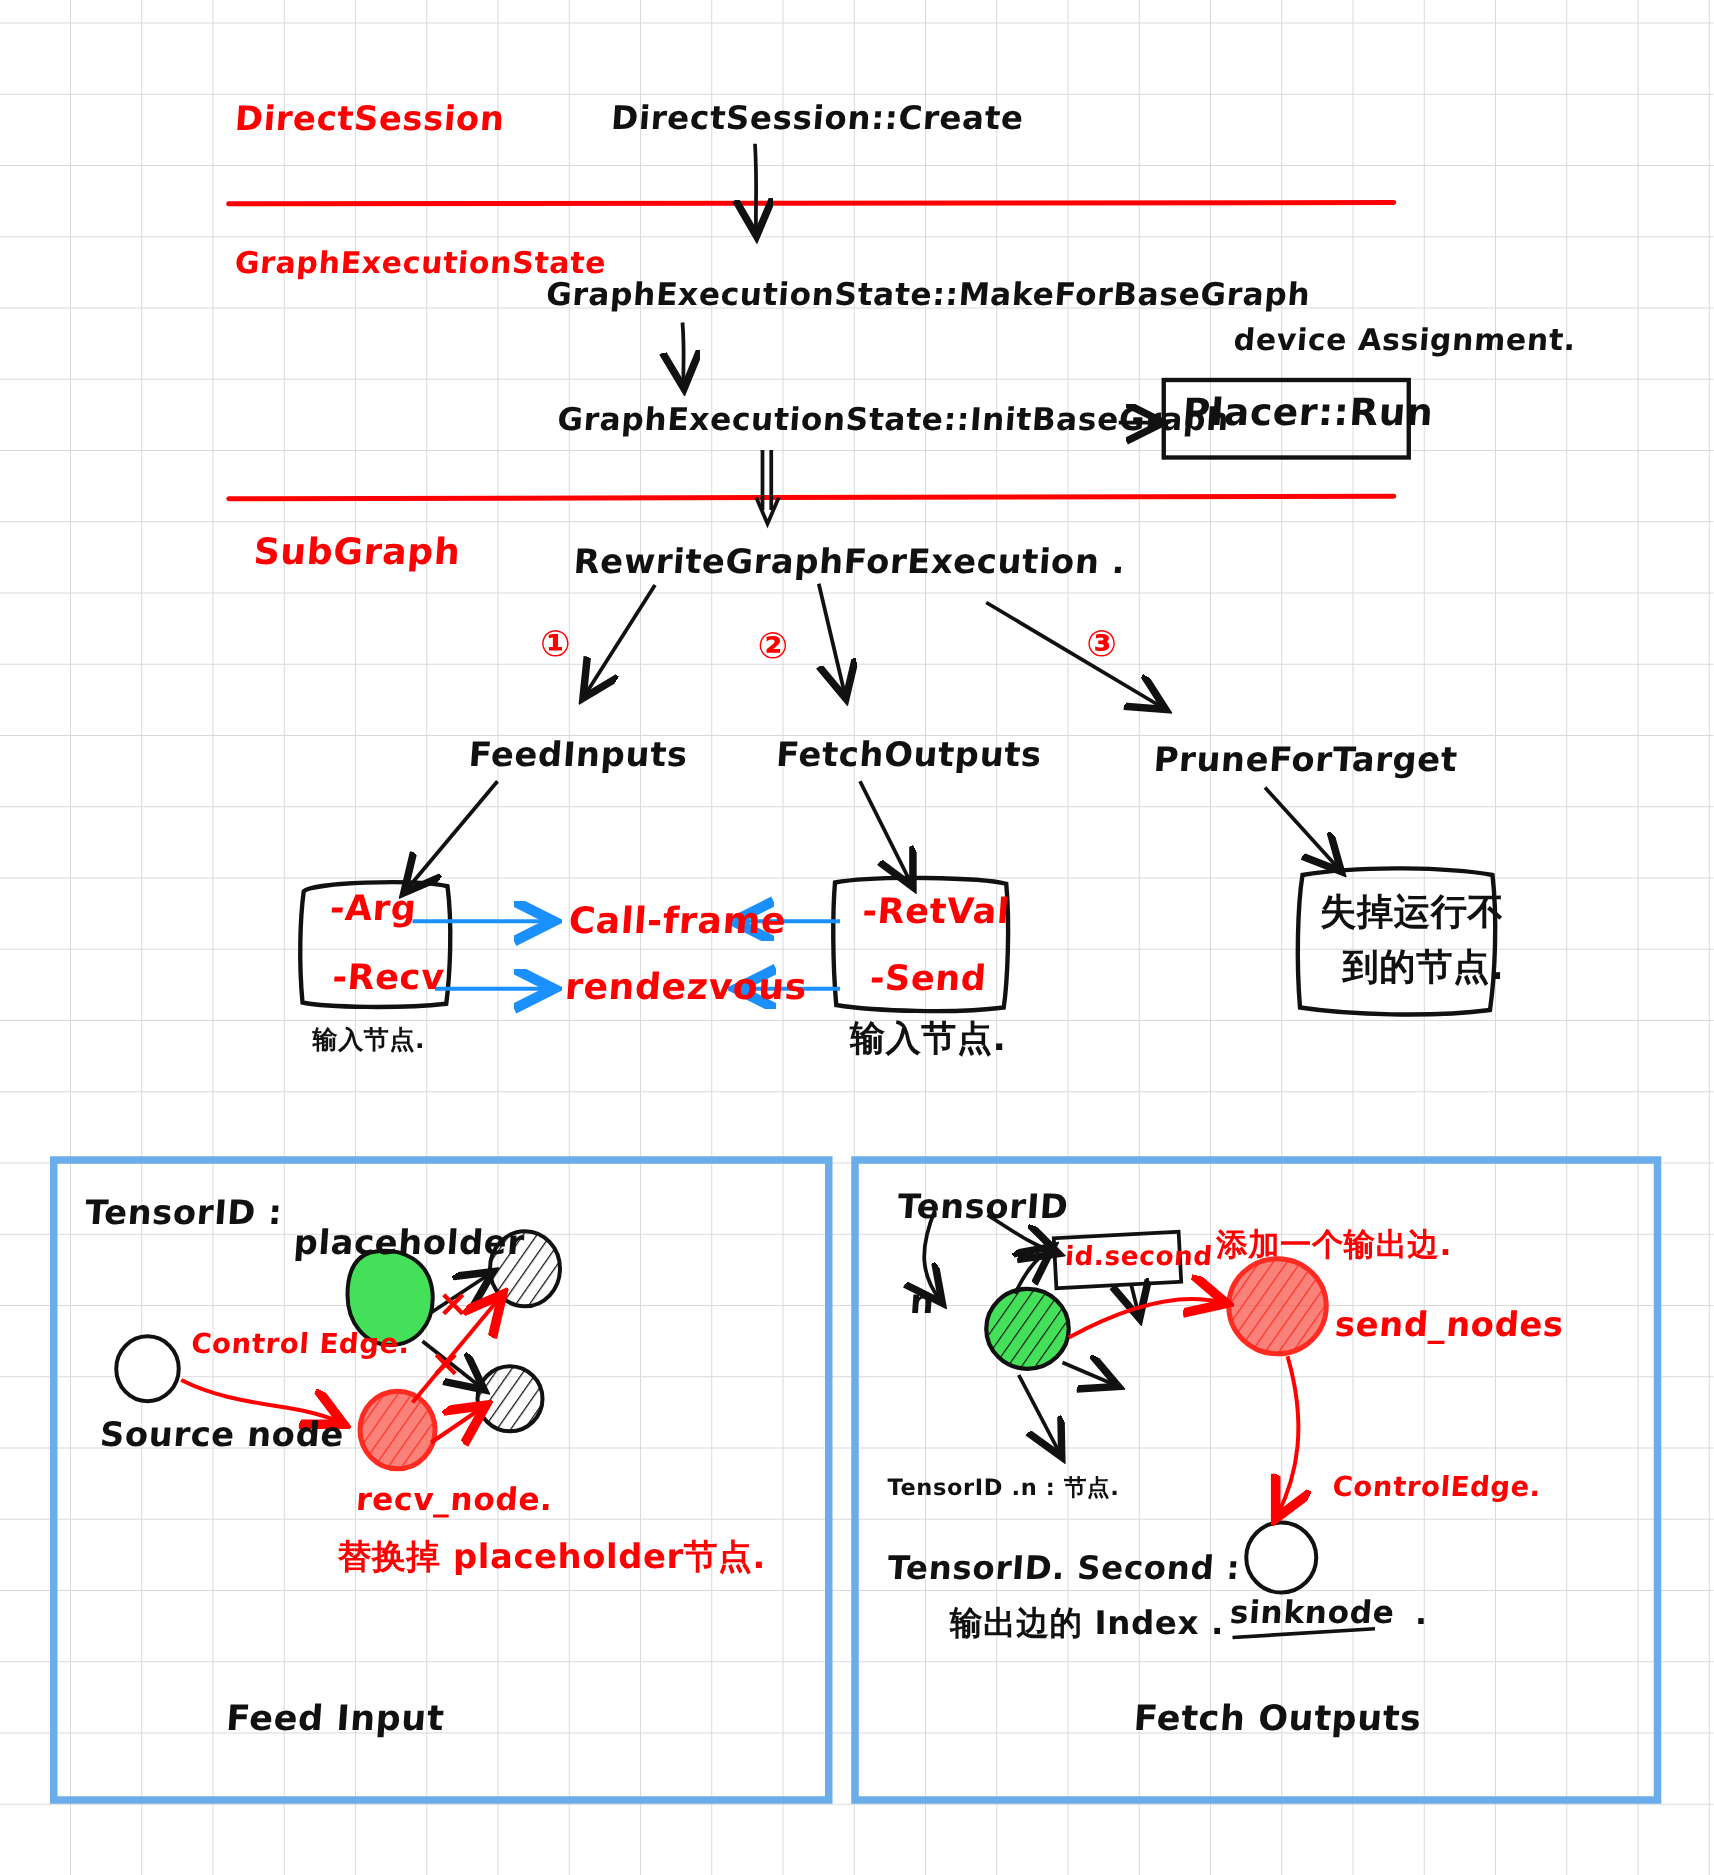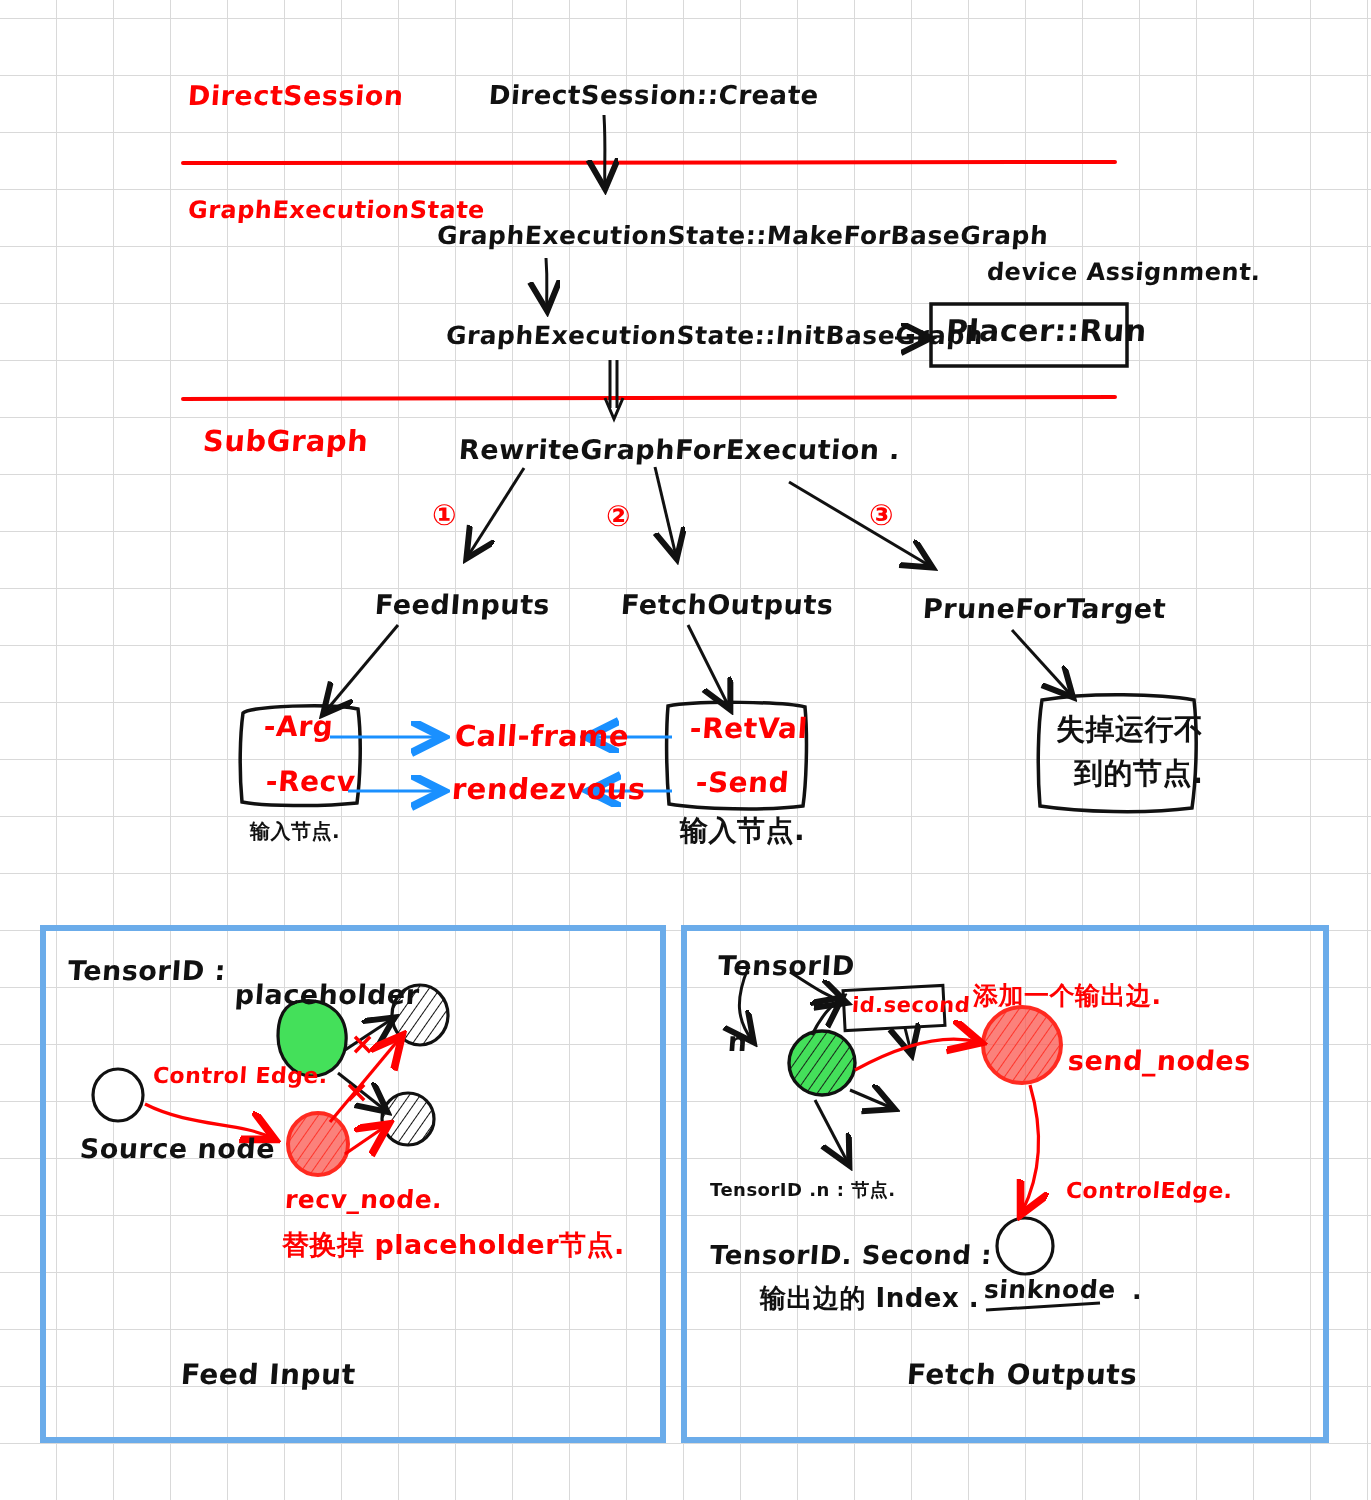--- a/index.html
+++ b/index.html
@@ -242,21 +242,21 @@
 <div class="hand skew" style="left:68px; top:955px; font-size:27px; font-weight:600;">TensorID :</div>
 
 <div class="hand skew" style="left:235px; top:979px; font-size:27px; font-weight:600;">placeholder</div>
 
 <div class="hand skew" style="left:80px; top:1133px; font-size:27px; font-weight:600;">Source node</div>
 
 <div class="hand red skew" style="left:153px; top:1063px; font-size:22px; font-weight:700;">Control Edge.</div>
 
 <div class="hand red skew" style="left:285px; top:1185px; font-size:25px; font-weight:700;">recv_node.</div>
 
-<div class="hand red cn" style="left:270px; top:1227px; font-size:27px; font-weight:700;margin-left:12px;">替换掉 placeholder节点.</div>
+<div class="hand red cn" style="left:270px; top:1227px; font-size:27px; font-weight:700;">替换掉 placeholder节点.</div>
 
 <div class="hand red" style="left:350px; top:1026px; font-size:30px; font-weight:700;">×</div>
 <div class="hand red" style="left:344px; top:1074px; font-size:30px; font-weight:700;">×</div>
 
 <div class="hand skew" style="left:181px; top:1358px; font-size:28px; font-weight:600;">Feed Input</div>
 
 <div class="hand skew" style="left:718px; top:950px; font-size:27px; font-weight:600;">TensorID</div>
 
 <div class="hand skew" style="left:728px; top:1026px; font-size:27px; font-weight:600;">n</div>
 

